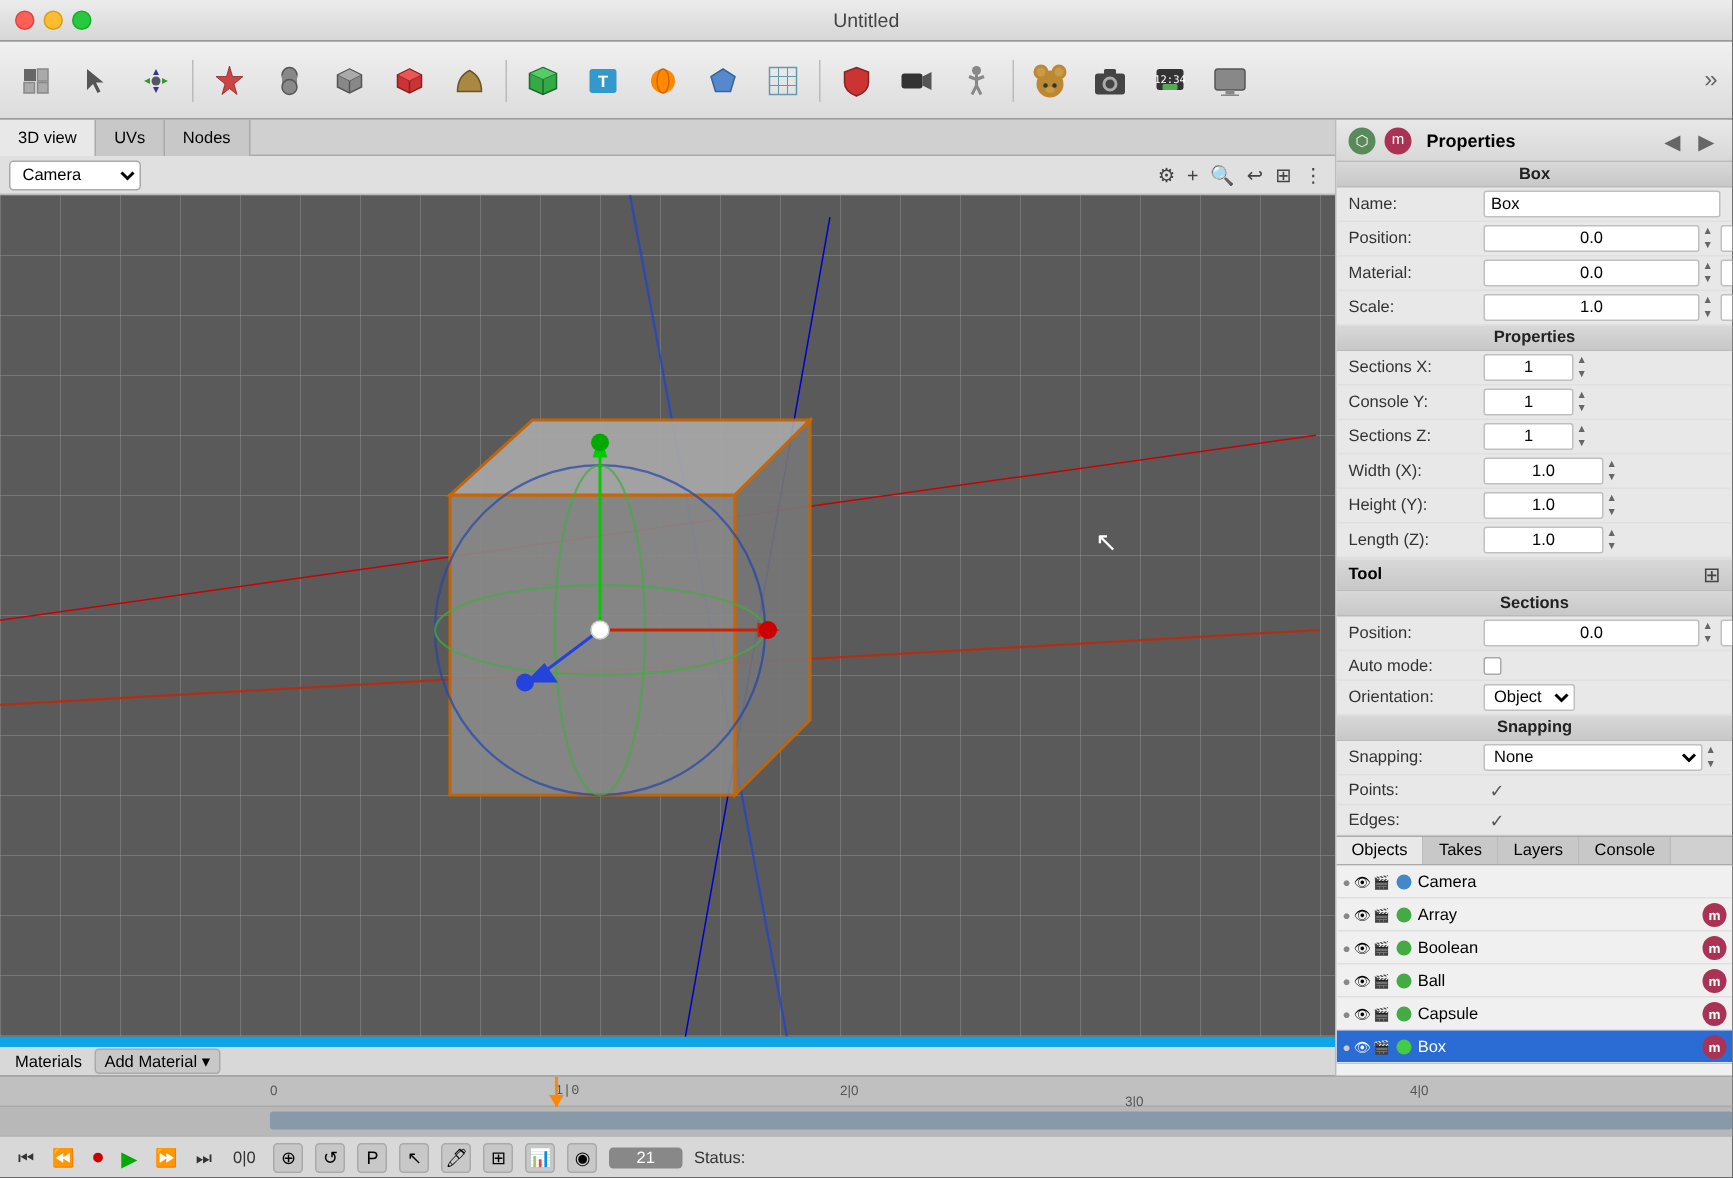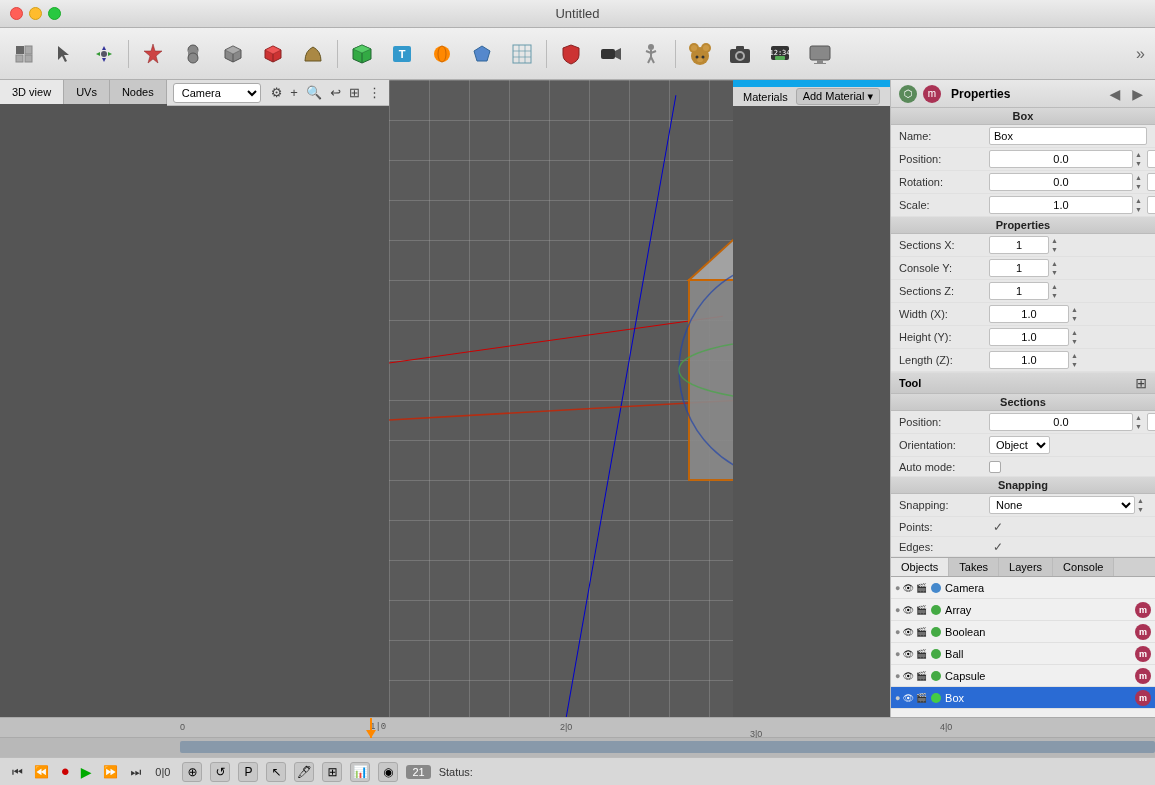--- a/index.html
+++ b/index.html
@@ -52,21 +52,21 @@
     
     #main {
       display: flex;
       height: calc(785px - 28px - 52px - 40px - 28px);
     }
 
     
     #viewport-area {
       flex: 1;
       display: flex;
-      flex-direction: row;
+      flex-direction: column;
       background: #555;
     }
     #view-tabs {
       height: 24px;
       background: #d0d0d0;
       display: flex;
       align-items: center;
       border-bottom: 1px solid #aaa;
     }
     .view-tab {
@@ -370,21 +370,21 @@
       display: flex; align-items:center; justify-content:center;
       background: #c8c8c8;
       border: 1px solid #aaa;
       cursor: pointer;
       font-size: 12px;
     }
     .sb-frame {
       background: #888;
       color: white;
       border-radius: 3px;
-      padding: 1px 6px;
+      padding: 1px 18px;
       font-size: 11px;
     }
     .sb-status-label { color: #333; font-size: 11px; }
   </style>
 </head>
 <body>
 
 <div id="titlebar">
   <div class="traffic-lights">
     <div class="tl tl-close"></div>
@@ -656,21 +656,21 @@
         <div class="stepper">
             <span>▲</span>
             <span>▼</span>
           </div>
         <input class="prop-input" value="0.0" style="">
 
       </div>
     </div>
 
     <div class="prop-row">
-      <span class="prop-label">Rotation:</span>
+      <span class="prop-label">Material:</span>
       <div class="prop-value-group">
         <input class="prop-input" value="0.0" style="">
         <div class="stepper">
             <span>▲</span>
             <span>▼</span>
           </div>
         <input class="prop-input" value="0.0" style="">
 
       </div>
     </div>
@@ -766,34 +766,34 @@
       <span class="prop-label">Position:</span>
       <div class="prop-value-group">
         <input class="prop-input" value="0.0" style="">
         <div class="stepper">
             <span>▲</span>
             <span>▼</span>
           </div>
         <input class="prop-input" value="0.0" style="">
 
       </div>
+    </div>
+
+    <div class="prop-row">
+      <span class="prop-label">Auto mode:</span>
+      <div class="auto-checkbox"></div>
     </div>
 
     <div class="prop-row">
       <span class="prop-label">Orientation:</span>
       <select class="orientation-select">
         <option>Object</option>
         <option>World</option>
         <option>Screen</option>
       </select>
-    </div>
-
-    <div class="prop-row">
-      <span class="prop-label">Auto mode:</span>
-      <div class="auto-checkbox"></div>
     </div>
 
     <div class="section-header">Snapping</div>
     <div class="prop-row">
       <span class="prop-label">Snapping:</span>
       <div class="prop-value-group">
         <select class="orientation-select" style="flex:1;">
           <option>None</option>
           <option>Grid</option>
           <option>Vertex</option>

